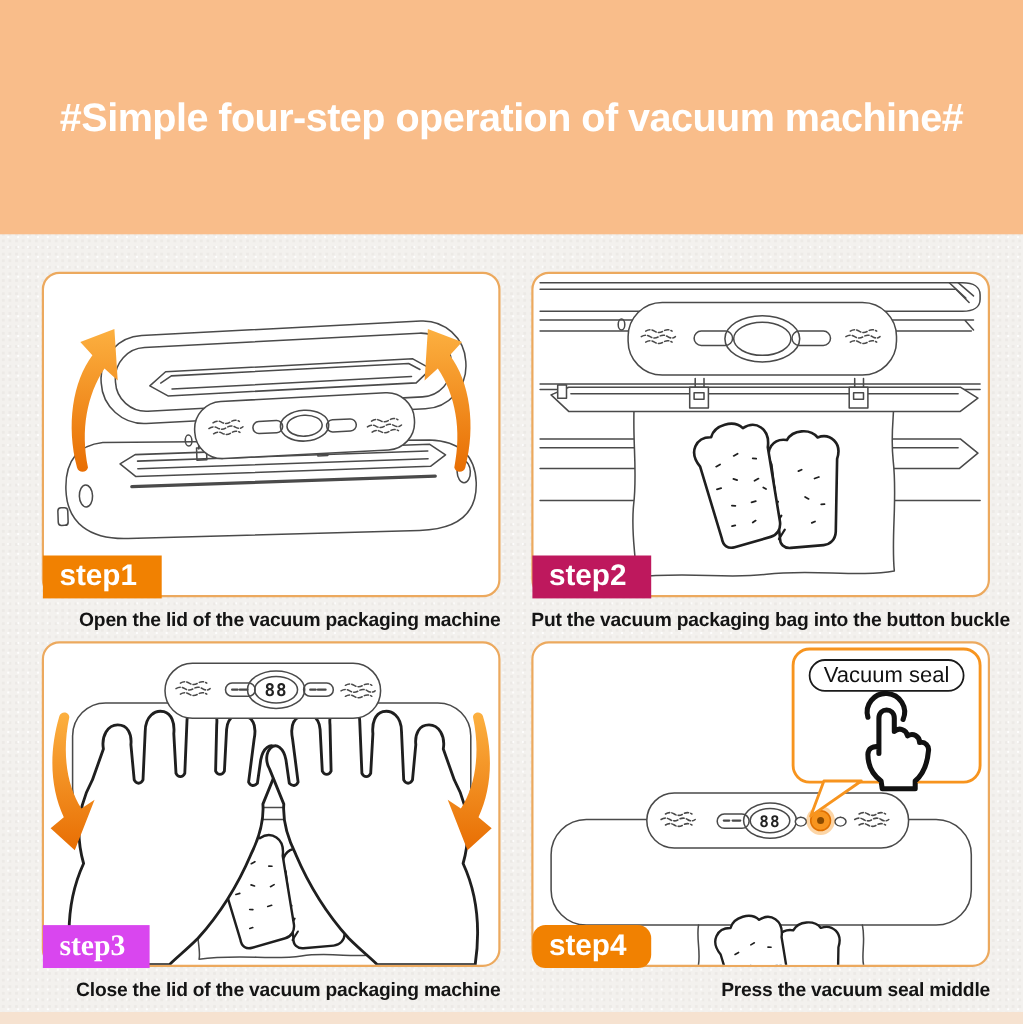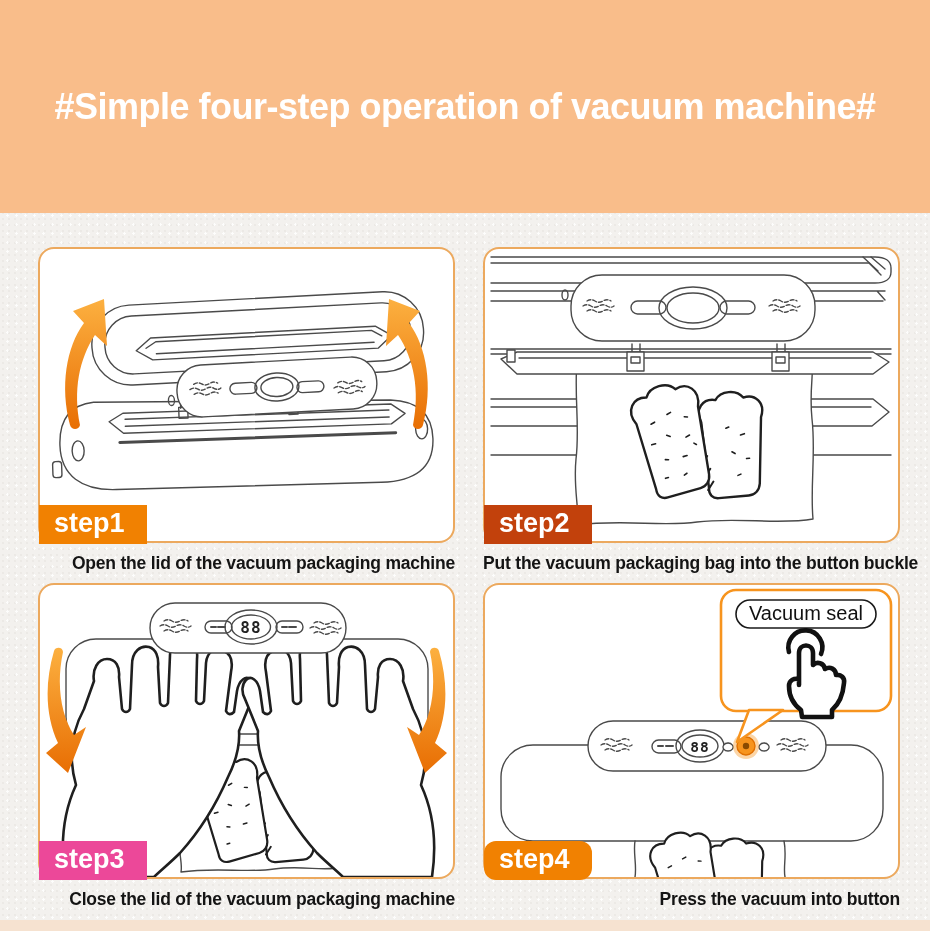--- a/index.html
+++ b/index.html
@@ -179,21 +179,21 @@
             <path fill="#fff" d="M6,26 C0,12 10,2 22,5 C28,-4 44,-4 50,5 C62,2 72,12 66,26 L59,92 C58,99 53,103 47,103 L17,103 C11,103 7,99 8,92 Z"></path>
             <path stroke-width="2" d="M5,34 l-6,9 M7,47 l-7,9 M9,60 l-7,9 M11,73 l-7,9 M13,86 l-6,8"></path>
             <path stroke-width="1.6" d="M30,34 l3,-1 M44,42 l4,-1 M34,58 l3,2 M48,66 l3,0 M38,82 l3,-1"></path>
           </g>
           <g transform="translate(138,150) rotate(-16)" stroke="#1f1f1f" stroke-width="2.4">
             <path fill="#fff" d="M6,28 C-1,12 10,1 23,5 C29,-5 47,-5 53,5 C66,1 77,12 70,28 L62,96 C61,103 56,107 50,107 L16,107 C10,107 6,103 7,96 Z"></path>
             <path stroke-width="1.6" d="M20,32 l4,-1 M38,27 l4,-1 M54,34 l3,1 M15,52 l4,0 M32,47 l3,2 M50,54 l4,-1 M24,70 l3,1 M42,72 l4,0 M56,62 l2,2 M19,88 l3,0 M38,90 l3,-1"></path>
           </g>
         </g>
       </svg>
-      <div class="step-label" style="background:#c2410c;">
+      <div class="step-label" style="background:#be185d;">
         <span>step2</span>
       </div>
     </div>
     <div class="caption">Put the vacuum packaging bag into the button buckle</div>
   </div>
 
   <div class="step pos-s3">
     <div class="panel">
       <svg width="413" height="292" viewBox="0 0 413 292">
         <defs>
@@ -246,21 +246,21 @@
               <path d="M2,10 q4,-2.5 8,0 t8,0 t8,0"></path>
             </g>
             <g fill="none" stroke-dasharray="4 2" transform="translate(272,38)">
               <path d="M2,0 q4,-2.5 8,0 t8,0 t8,0"></path>
               <path d="M-2,5 q4,-2.5 8,0 t8,0 t8,0 t7,0"></path>
               <path d="M2,10 q4,-2.5 8,0 t8,0 t8,0"></path>
             </g>
           </g>
         </g>
       </svg>
-      <div class="step-label" style="background:#ec4899;">
+      <div class="step-label" style="background:#d946ef;font-family:Liberation Serif, serif;">
         <span>step3</span>
       </div>
     </div>
     <div class="caption">Close the lid of the vacuum packaging machine</div>
   </div>
 
   <div class="step pos-s4">
     <div class="panel">
       <svg width="413" height="292" viewBox="0 0 413 292">
         <g stroke="#4a4a4a" stroke-width="1.4" fill="none" stroke-linejoin="round" stroke-linecap="round">
@@ -314,17 +314,17 @@
               <path d="M-15,-19 A17,17 0 1 1 17,-17"></path>
               <path fill="#fff" d="M-5,14 L-5,-18 C-5,-28 9,-28 9,-18 L9,-6 C13,-10 20,-8 21,-2 C26,-5 32,-2 32,4 C37,3 41,7 40,12 C39,24 35,33 28,39 L28,46 L-2,46 L-3,39 C-11,33 -15,25 -15,15 C-15,9 -10,7 -5,8 Z"></path>
             </g>
           </g>
         </g>
       </svg>
       <div class="step-label" style="background:#f18101;border-radius:12px;">
         <span>step4</span>
       </div>
     </div>
-    <div class="caption">Press the vacuum into button</div>
+    <div class="caption">Press the vacuum seal middle</div>
   </div>
 
   <div class="bottom-strip" style="background:#f6e2d0;"></div>
 </div>
 
 </body></html>

